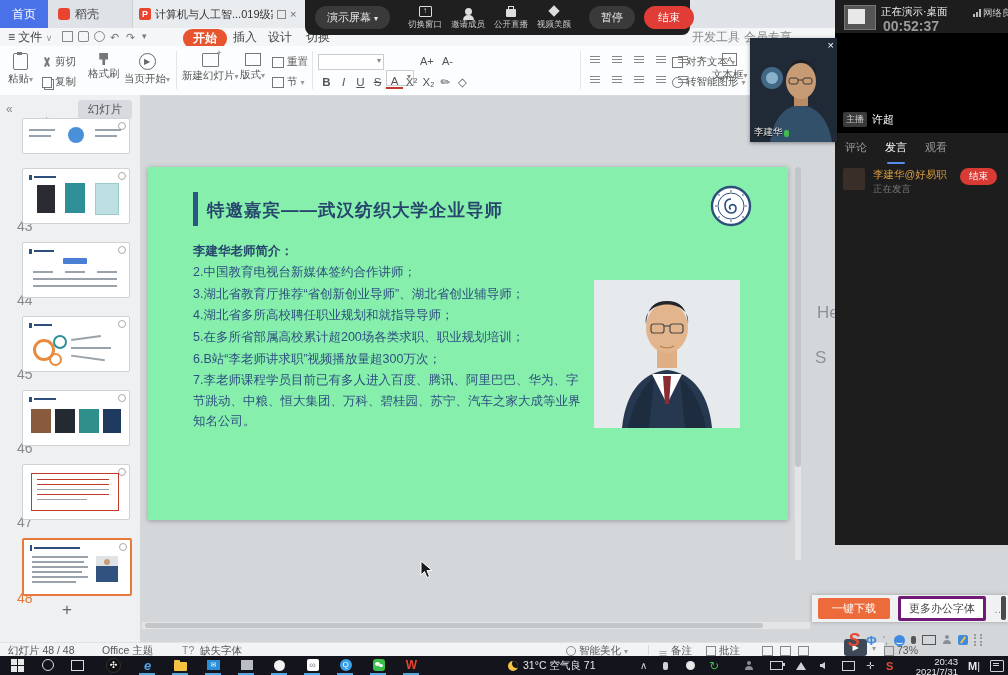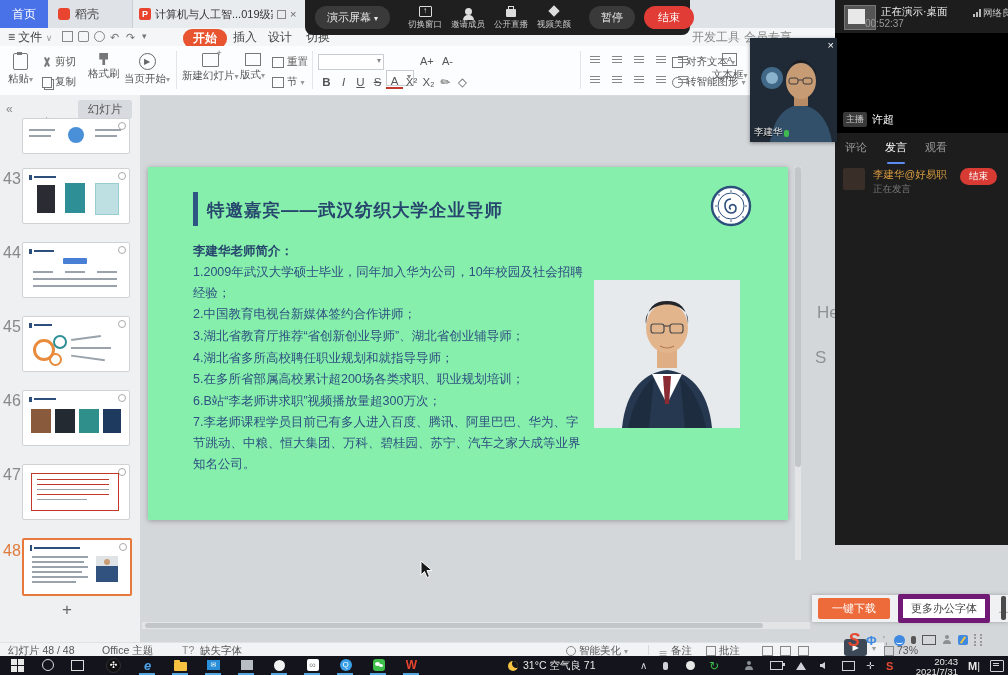--- a/index.html
+++ b/index.html
@@ -62,21 +62,21 @@
   .abox-ic{width:13px;height:11px;border:1px solid #777;font-size:8px;color:#777;text-align:center;line-height:11px;}
   
   .webcam{left:750px;top:38px;width:87px;height:104px;z-index:6;box-shadow:0 1px 4px rgba(0,0,0,.4);}
   .webcam .name{position:absolute;left:4px;bottom:3px;color:#e8e8e8;font-size:9.5px;text-shadow:0 1px 1px #000;}
   .webcam .dot{position:absolute;left:34px;bottom:5px;width:5px;height:7px;border-radius:2px;background:#3fb950;}
   .webcam .x{position:absolute;right:3px;top:1px;color:#fff;font-size:11px;}
   
   .sidebar{left:0;top:95px;width:140px;height:547px;background:#eef0f2;border-right:1px solid #d5d8db;}
   .sb-tabs{position:absolute;top:4px;left:0;width:140px;height:20px;font-size:11.5px;color:#555;}
   .chip{background:#d7dade;border-radius:3px;padding:2px 10px;}
-  .thumb-num{position:absolute;left:3px;width:15px;text-align:right;font-size:16px;color:#888;}
+  .thumb-num{position:absolute;left:17px;width:15px;text-align:right;font-size:14px;color:#888;margin-top:48px;}
   .thumb{position:absolute;left:22px;width:106px;height:54px;background:#fff;border:1px solid #cfd3d6;border-radius:2px;overflow:hidden;}
   .thumb-sel{border:2px solid #e8793c;}
   .anim-dot{position:absolute;right:3px;top:3px;width:6px;height:6px;border:1px solid #aaa;border-radius:50%;}
   .tl{position:absolute;background:#9aa2ab;height:1.5px;}
   .tl-b{background:#2c4f7c;}
   .tl-r{background:#c0392b;}
   .addslide{position:absolute;left:62px;top:505px;font-size:17px;color:#666;}
   
   .slide{left:148px;top:167px;width:640px;height:353px;background:#86efac;box-shadow:0 1px 5px rgba(0,0,0,.28);}
   .s-bar{position:absolute;left:45px;top:25px;width:5px;height:34px;background:#2e5584;}
@@ -95,28 +95,28 @@
   .notesbar{left:140px;top:629px;width:868px;height:13px;background:#f6f7f8;border-top:1px solid #e2e4e6;font-size:10px;color:#777;}
   .statusbar{left:0;top:642px;width:884px;height:14px;background:#f2f3f5;border-top:1px solid #e0e2e4;font-size:10.5px;color:#555;}
   .st{position:absolute;top:1px;white-space:nowrap;}
   .stdiv{position:absolute;top:2px;width:1px;height:10px;background:#d8dadd;}
   .view-ic{display:inline-block;width:9px;height:8px;border:1px solid #888;margin-right:4px;vertical-align:middle;}
   .playbtn{position:absolute;left:844px;top:-4px;width:23px;height:17px;background:#3e4957;border-radius:3px;color:#fff;font-size:8px;text-align:center;line-height:17px;}
   .fitbox{display:inline-block;width:8px;height:8px;border:1px solid #888;vertical-align:middle;margin-right:3px;}
   
   .fontpopup{left:812px;top:595px;width:196px;height:27px;background:#f0f1f2;box-shadow:0 0 4px rgba(0,0,0,.25);z-index:6;display:flex;align-items:center;gap:8px;padding-left:6px;box-sizing:border-box;}
   .btn-orange{background:#ed6a3a;color:#fff;font-size:11px;border-radius:2px;padding:3px 14px;white-space:nowrap;}
-  .btn-white{background:#fff;color:#444;font-size:11px;border:5px solid #701a75;border-radius:2px;padding:2px 8px;white-space:nowrap;}
+  .btn-white{background:#fff;color:#444;font-size:11px;border:3px solid #701a75;border-radius:2px;padding:2px 8px;white-space:nowrap;}
   .popnub{position:absolute;right:2px;top:1px;width:5px;height:24px;background:#4a4a4a;border-radius:2px;}
   
   .livepanel{left:835px;top:0;width:173px;height:545px;background:#1d1d1d;z-index:5;color:#ddd;}
   .lp-thumb{position:absolute;left:9px;top:5px;width:30px;height:23px;background:#555;border:1px solid #777;}
   .lp-thumb:after{content:"";position:absolute;left:3px;top:3px;width:17px;height:15px;background:#e8e8e8;}
   .lp-present{position:absolute;left:46px;top:5px;font-size:10.5px;color:#eee;white-space:nowrap;}
-  .lp-timer{position:absolute;left:30px;top:18px;font-size:10px;color:#9a9a9a;}
+  .lp-timer{position:absolute;left:48px;top:18px;font-size:14px;color:#9a9a9a;font-weight:bold;}
   .lp-net{position:absolute;left:138px;top:7px;font-size:9.5px;color:#ccc;white-space:nowrap;}
   .netbars{display:inline-block;vertical-align:-1px;margin-right:2px;width:8px;height:8px;position:relative;}
   .netbars i{position:absolute;bottom:0;width:2px;background:#bbb;}
   .lp-video{position:absolute;left:0;top:33px;width:173px;height:100px;background:#000;}
   .hostrow{position:absolute;left:8px;bottom:6px;display:flex;align-items:center;gap:5px;}
   .hostbadge{background:#3a3a3a;color:#ccc;font-size:9px;padding:1px 3px;border-radius:2px;}
   .hostname{color:#fff;font-size:11px;}
   .lp-tabs{position:absolute;left:0;top:140px;width:173px;height:20px;font-size:11px;color:#9a9a9a;display:flex;gap:18px;padding-left:10px;box-sizing:border-box;}
   .lp-tab-active{color:#fff;position:relative;}
   .lp-tab-active:after{content:"";position:absolute;left:2px;bottom:-4px;width:18px;height:2px;background:#5a8bf0;border-radius:1px;}
@@ -456,21 +456,20 @@
         <circle cx="33" cy="10" r="0.8" fill="#2c4f7c"></circle>
         <circle cx="9" cy="10" r="0.8" fill="#2c4f7c"></circle>
         <circle cx="36" cy="21" r="0.8" fill="#2c4f7c"></circle>
         <circle cx="6" cy="21" r="0.8" fill="#2c4f7c"></circle>
         <circle cx="33" cy="32" r="0.8" fill="#2c4f7c"></circle>
         <circle cx="9" cy="32" r="0.8" fill="#2c4f7c"></circle>
         <circle cx="21" cy="36" r="0.8" fill="#2c4f7c"></circle>
     </svg>
     <div class="s-intro">李建华老师简介：</div>
     <div class="s-items">
-      <p>1.2009年武汉大学硕士毕业，同年加入华为公司，10年校园及社会招聘经验；</p>
       <p>2.中国教育电视台新媒体签约合作讲师；</p>
       <p>3.湖北省教育厅推荐“省创新创业导师”、湖北省创业辅导师；</p>
       <p>4.湖北省多所高校聘任职业规划和就指导导师；</p>
       <p>5.在多所省部属高校累计超200场各类求职、职业规划培训；</p>
       <p>6.B站“李老师讲求职”视频播放量超300万次；</p>
       <p>7.李老师课程学员目前已有多人进入百度、腾讯、阿里巴巴、华为、字节跳动、中粮、恒大集团、万科、碧桂园、苏宁、汽车之家大成等业界知名公司。</p>
     </div>
     <svg class="s-photo" viewBox="0 0 146 148">
       <rect width="146" height="148" fill="#e7eaed"></rect>
       <path d="M28,148 C32,108 52,92 73,90 C94,92 114,108 118,148 Z" fill="#26384f"></path>

